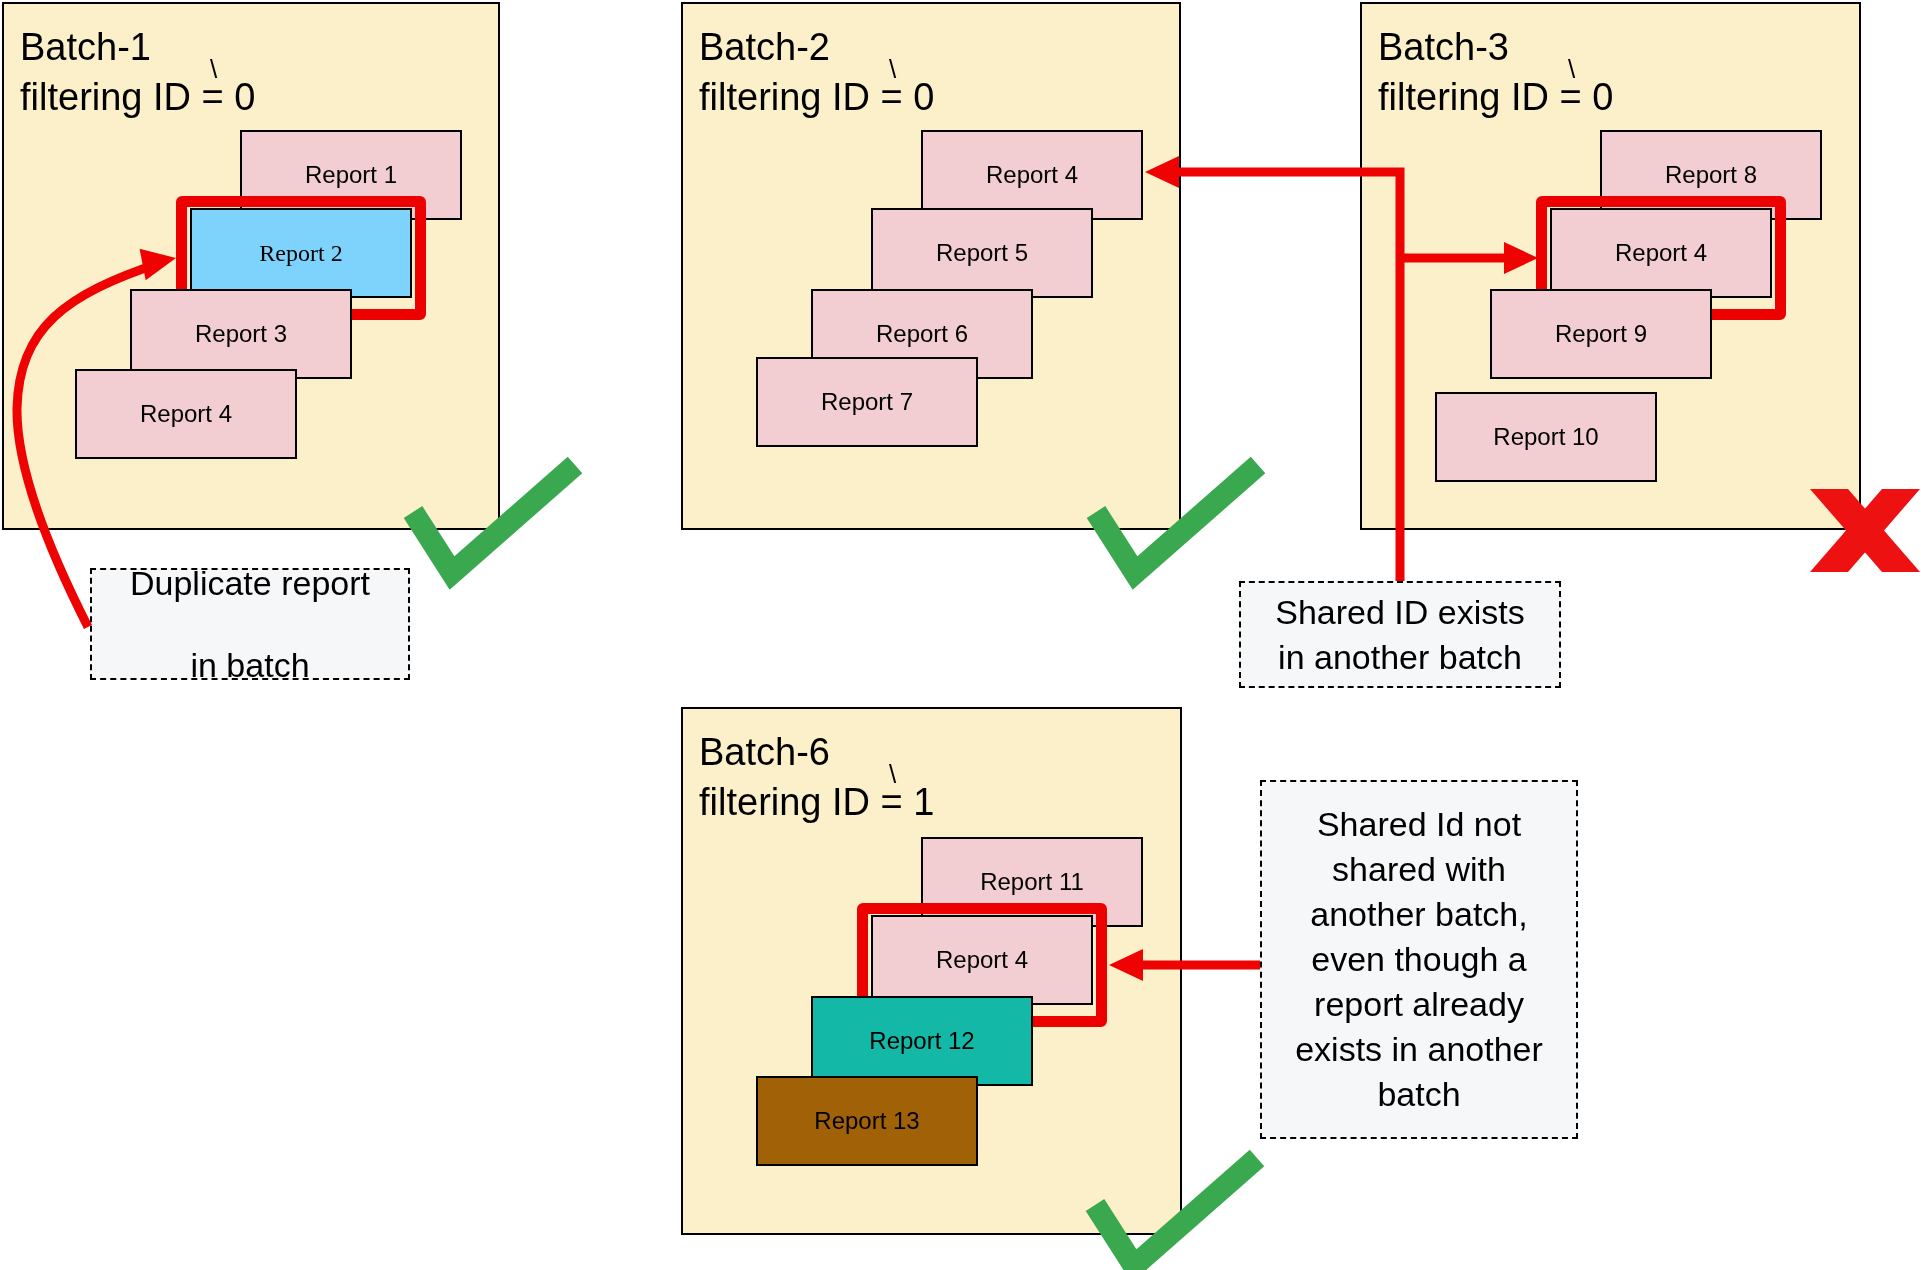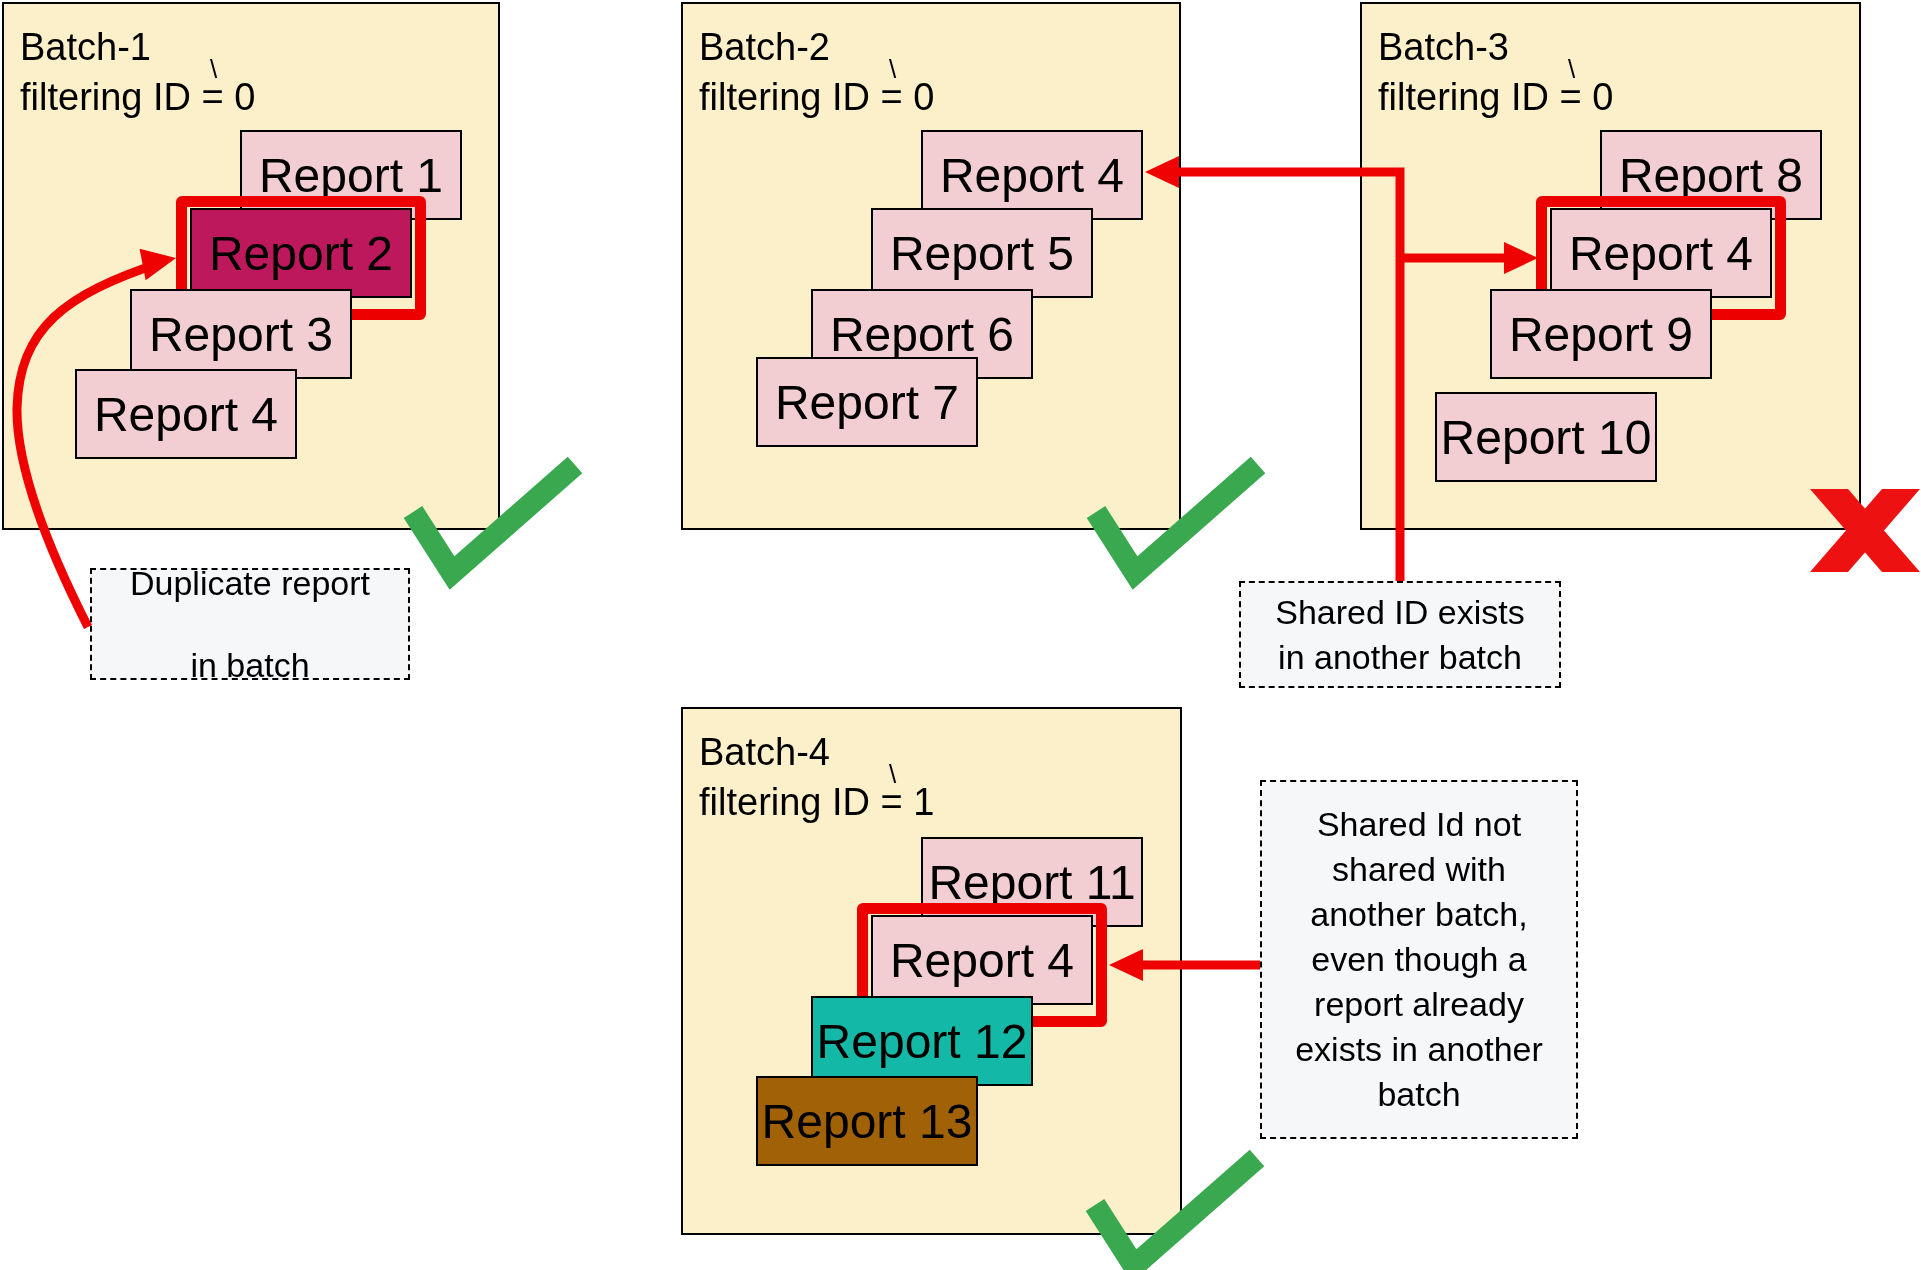--- a/index.html
+++ b/index.html
@@ -6,21 +6,21 @@
   #stage{
     position:relative;width:1921px;height:1270px;overflow:hidden;
     font-family:"Liberation Sans", sans-serif;color:#000;background:#fff;
   }
   .batch{position:absolute;box-sizing:border-box;border:2px solid #000;}
   .batch-title{position:absolute;left:16px;top:18px;font-size:38px;line-height:50px;white-space:pre;}
   .stray-mark{position:absolute;font-size:26px;line-height:26px;}
   .report{
     position:absolute;box-sizing:border-box;width:222px;height:90px;
     border:2px solid #000;display:flex;align-items:center;justify-content:center;
-    font-size:48px;
+    font-size:24px;
   }
   .highlight-rect{position:absolute;box-sizing:border-box;width:250px;height:124px;
     border:11px solid #ED0000;border-radius:6px;background:transparent;}
   .note{
     position:absolute;box-sizing:border-box;border:2px dashed #000;
     display:flex;flex-direction:column;align-items:center;justify-content:center;
     text-align:center;font-size:34px;line-height:45px;
   }
   #overlay{position:absolute;left:0;top:0;pointer-events:none;}
 </style>
@@ -28,21 +28,21 @@
 <body>
 
 <div id="stage" style="width: 1921px; height: 1270px; background: rgb(255, 255, 255);">
     <div class="batch" style="left: 2px; top: 2px; width: 498px; height: 528px; background: rgb(251, 240, 202); border-color: rgb(0, 0, 0);">
       <div class="batch-title"><div>Batch-1</div><div>filtering ID = 0</div></div>
       <span class="stray-mark" style="left: 206px; top: 52px;">\</span>
     </div>
     <div class="report" style="left: 240px; top: 130px; background: rgb(242, 206, 211); border-color: rgb(0, 0, 0);">
       <span>Report 1</span>
     </div>
-    <div class="report" style="left: 190px; top: 208px; background: #be185d; border-color: rgb(0, 0, 0);">
+    <div class="report" style="left: 190px; top: 208px; background: #7dd3fc; border-color: rgb(0, 0, 0); font-family: Liberation Serif, serif;">
       <span>Report 2</span>
     </div>
     <div class="highlight-rect" style="left: 176px; top: 196px; border-color: rgb(237, 0, 0);"></div>
     <div class="report" style="left: 130px; top: 289px; background: rgb(242, 206, 211); border-color: rgb(0, 0, 0);">
       <span>Report 3</span>
     </div>
     <div class="report" style="left: 75px; top: 369px; background: rgb(242, 206, 211); border-color: rgb(0, 0, 0);">
       <span>Report 4</span>
     </div>
     <div class="batch" style="left: 681px; top: 2px; width: 500px; height: 528px; background: rgb(251, 240, 202); border-color: rgb(0, 0, 0);">
@@ -72,21 +72,21 @@
       <span>Report 4</span>
     </div>
     <div class="highlight-rect" style="left: 1536px; top: 196px; border-color: rgb(237, 0, 0);"></div>
     <div class="report" style="left: 1490px; top: 289px; background: rgb(242, 206, 211); border-color: rgb(0, 0, 0);">
       <span>Report 9</span>
     </div>
     <div class="report" style="left: 1435px; top: 369px; background: rgb(242, 206, 211); border-color: rgb(0, 0, 0); margin-top: 23px;">
       <span>Report 10</span>
     </div>
     <div class="batch" style="left: 681px; top: 707px; width: 501px; height: 528px; background: rgb(251, 240, 202); border-color: rgb(0, 0, 0);">
-      <div class="batch-title"><div>Batch-4</div><div>filtering ID = 1</div></div>
+      <div class="batch-title"><div>Batch-6</div><div>filtering ID = 1</div></div>
       <span class="stray-mark" style="left: 206px; top: 52px;">\</span>
     </div>
     <div class="report" style="left: 921px; top: 837px; background: rgb(242, 206, 211); border-color: rgb(0, 0, 0);">
       <span>Report 11</span>
     </div>
     <div class="report" style="left: 871px; top: 915px; background: rgb(242, 206, 211); border-color: rgb(0, 0, 0);">
       <span>Report 4</span>
     </div>
     <div class="highlight-rect" style="left: 857px; top: 903px; border-color: rgb(237, 0, 0);"></div>
     <div class="report" style="left: 811px; top: 996px; background: #14b8a6; border-color: rgb(0, 0, 0);">

